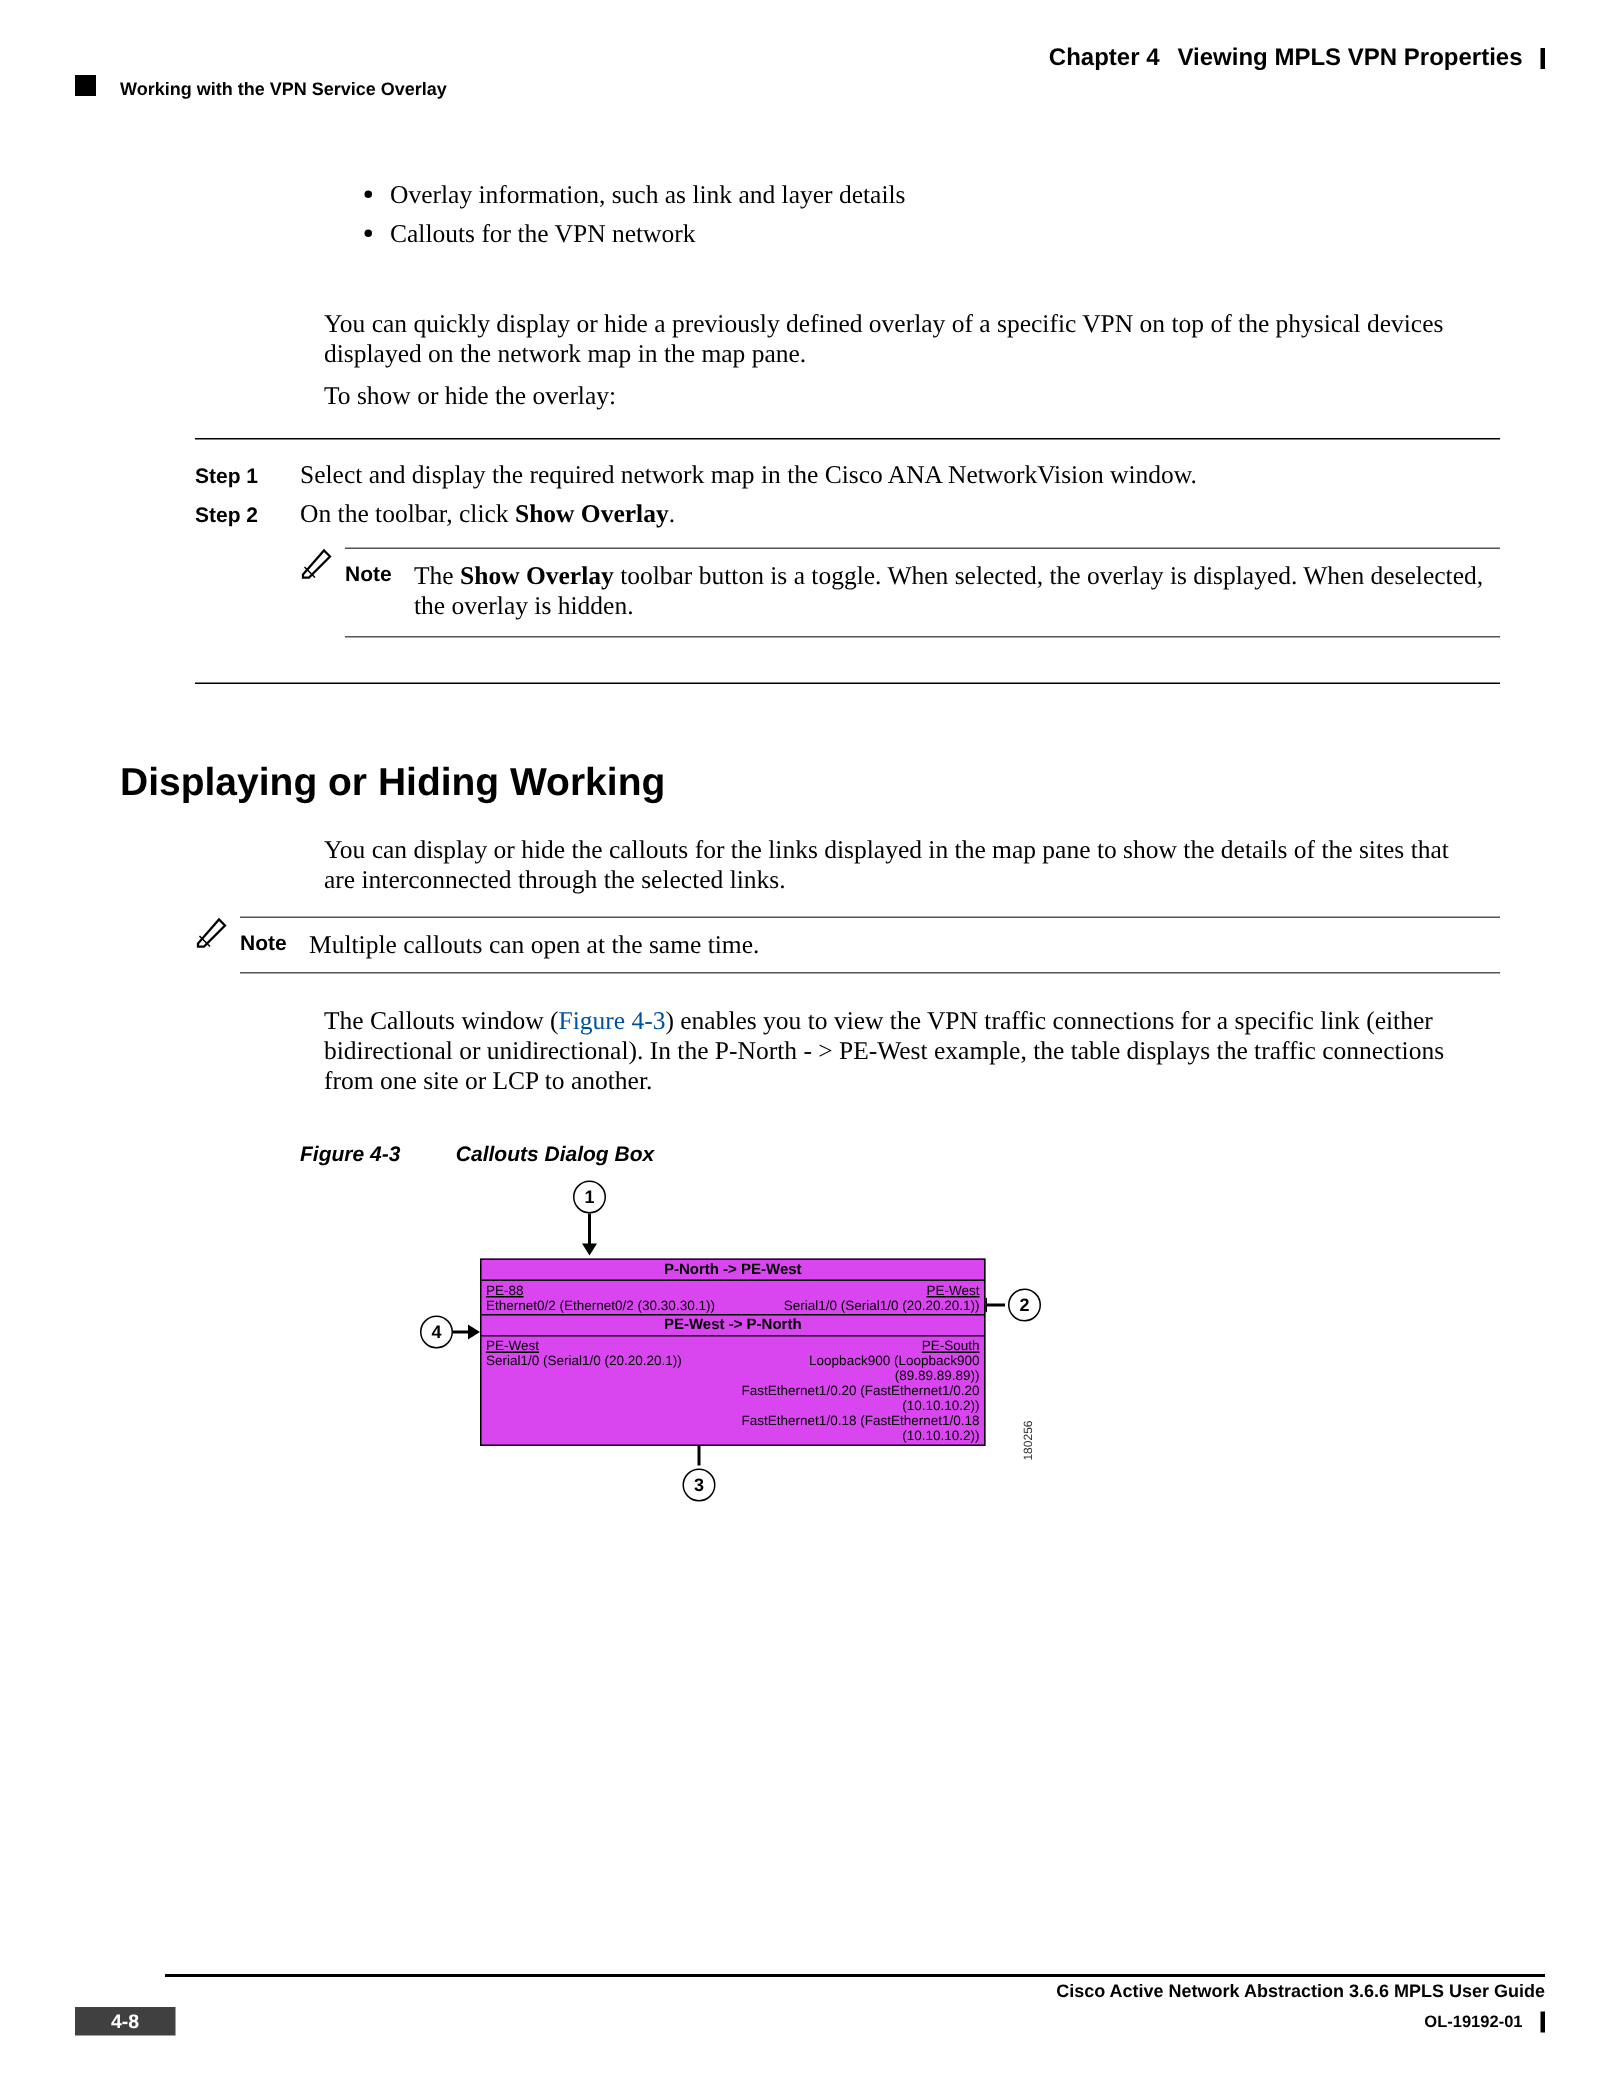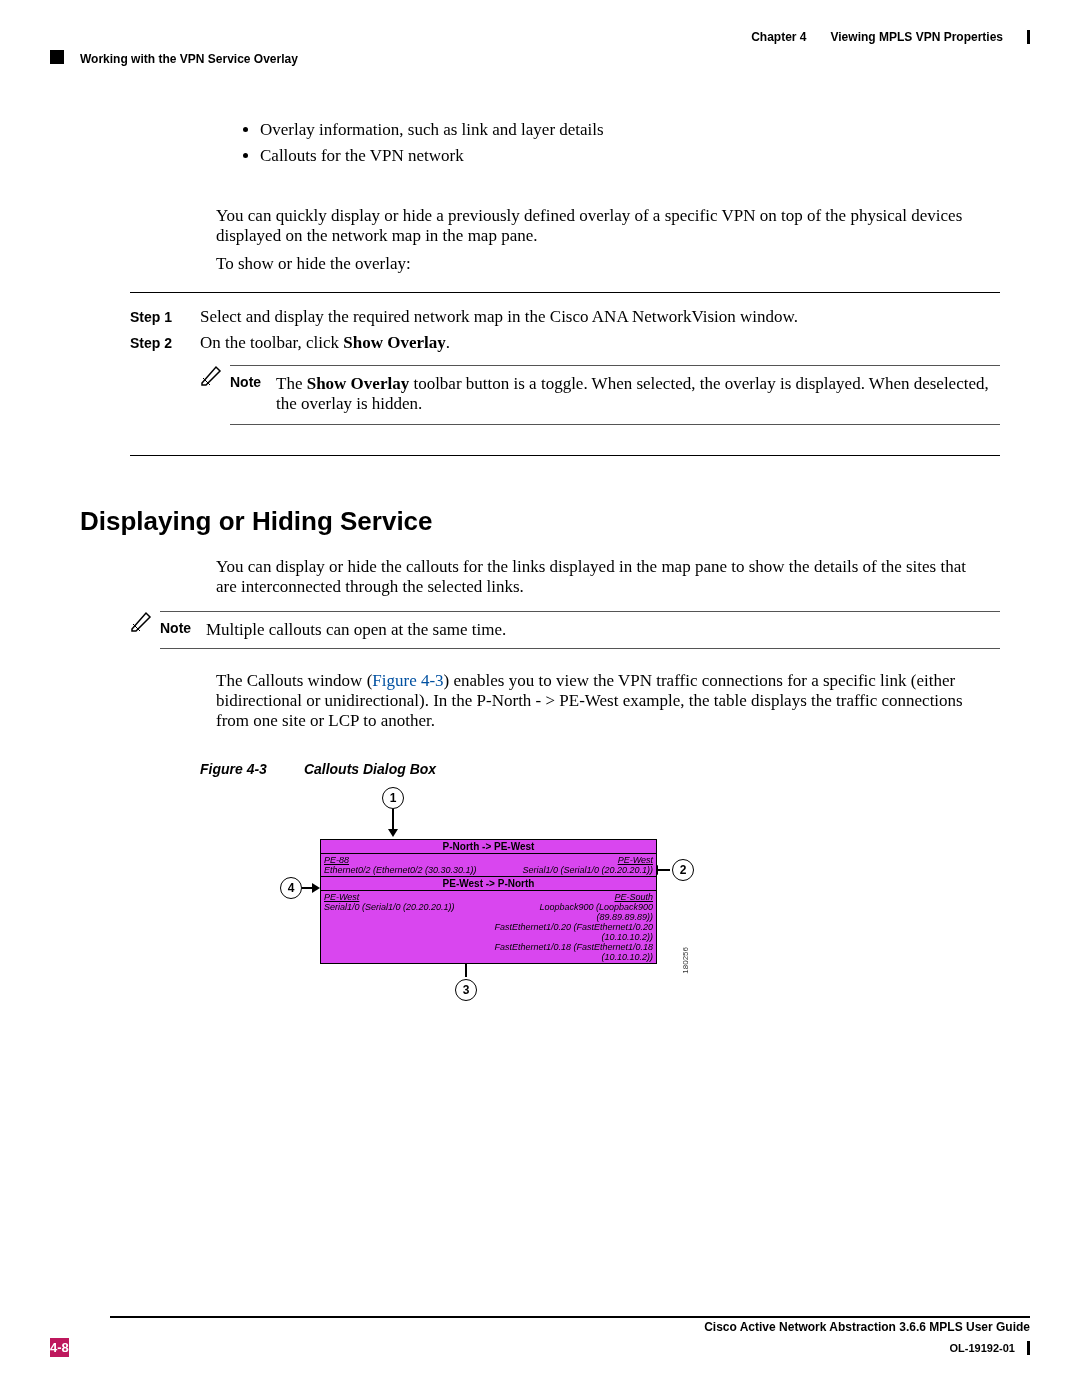--- a/index.html
+++ b/index.html
@@ -20,25 +20,25 @@
     position: absolute;
     top: 30px;
     left: 50px;
     right: 50px;
     font-family: Arial, Helvetica, sans-serif;
   }
   .hdr-right {
     position: absolute;
     right: 0;
     top: 0;
-    font-size: 12px;
+    font-size: 16px;
     font-weight: bold;
     display: flex;
     align-items: center;
-    gap: 24px;
+    gap: 12px;
   }
   .hdr-left {
     position: absolute;
     left: 30px;
     top: 22px;
     font-size: 12px;
     font-weight: bold;
     text-align: right;
   }
   .hdr-square-left {
@@ -219,21 +219,20 @@
   .cb-head {
     text-align: center;
     font-weight: bold;
     border-bottom: 1px solid #000;
     padding: 1px 0;
     font-size: 10px;
   }
   .cb-row {
     display: flex;
     border-bottom: 1px solid #000;
-    font-style: italic;
   }
   .cb-row:last-child { border-bottom: none; }
   .cb-cell {
     padding: 1px 3px;
     flex: 1;
   }
   .cb-cell.right { text-align: right; }
   .cb-name { text-decoration: underline; display:block; }
   .cb-sub { display:block; }
   .fig-sideid {
@@ -263,24 +262,24 @@
     font-size: 12px;
     margin-left: 80px;
     text-align: right;
   }
   .foot-bottom {
     display: flex;
     align-items: center;
     margin-top: 4px;
   }
   .foot-page {
-    background: #be185d;
+    background: #404040;
     color: #fff;
     font-weight: bold;
-    padding: 2px 0;
+    padding: 2px 24px;
     font-size: 13px;
   }
   .foot-doc {
     margin-left: auto;
     font-size: 11px;
     font-weight: bold;
     padding-right: 6px;
   }
   .foot-bar {
     width: 3px;
@@ -345,21 +344,21 @@
               </div>
               <hr class="note-hr-bot" style="margin-top:10px;">
             </div>
           </div>
         </div>
       </div>
     </div>
 
     <hr class="rule" style="margin-left:50px; margin-top:24px;">
 
-    <h2 class="section" style="margin-top:50px;">Displaying or Hiding Service</h2>
+    <h2 class="section" style="margin-top:50px;">Displaying or Hiding Working</h2>
     <div class="body-indent">
       <p>You can display or hide the callouts for the links displayed in the map pane to show the details of the sites that are interconnected through the selected links.</p>
     </div>
 
     <div class="note-block" style="margin-left:50px; margin-top:12px;">
       <div class="note-icon">
         <svg viewBox="0 0 26 24">
             <path d="M2 20 L16 4 L20 8 L6 22 L2 22 Z" fill="none" stroke="#000" stroke-width="1.5"></path>
             <path d="M3 15 L10 22" stroke="#000" stroke-width="1"></path>
           </svg>

